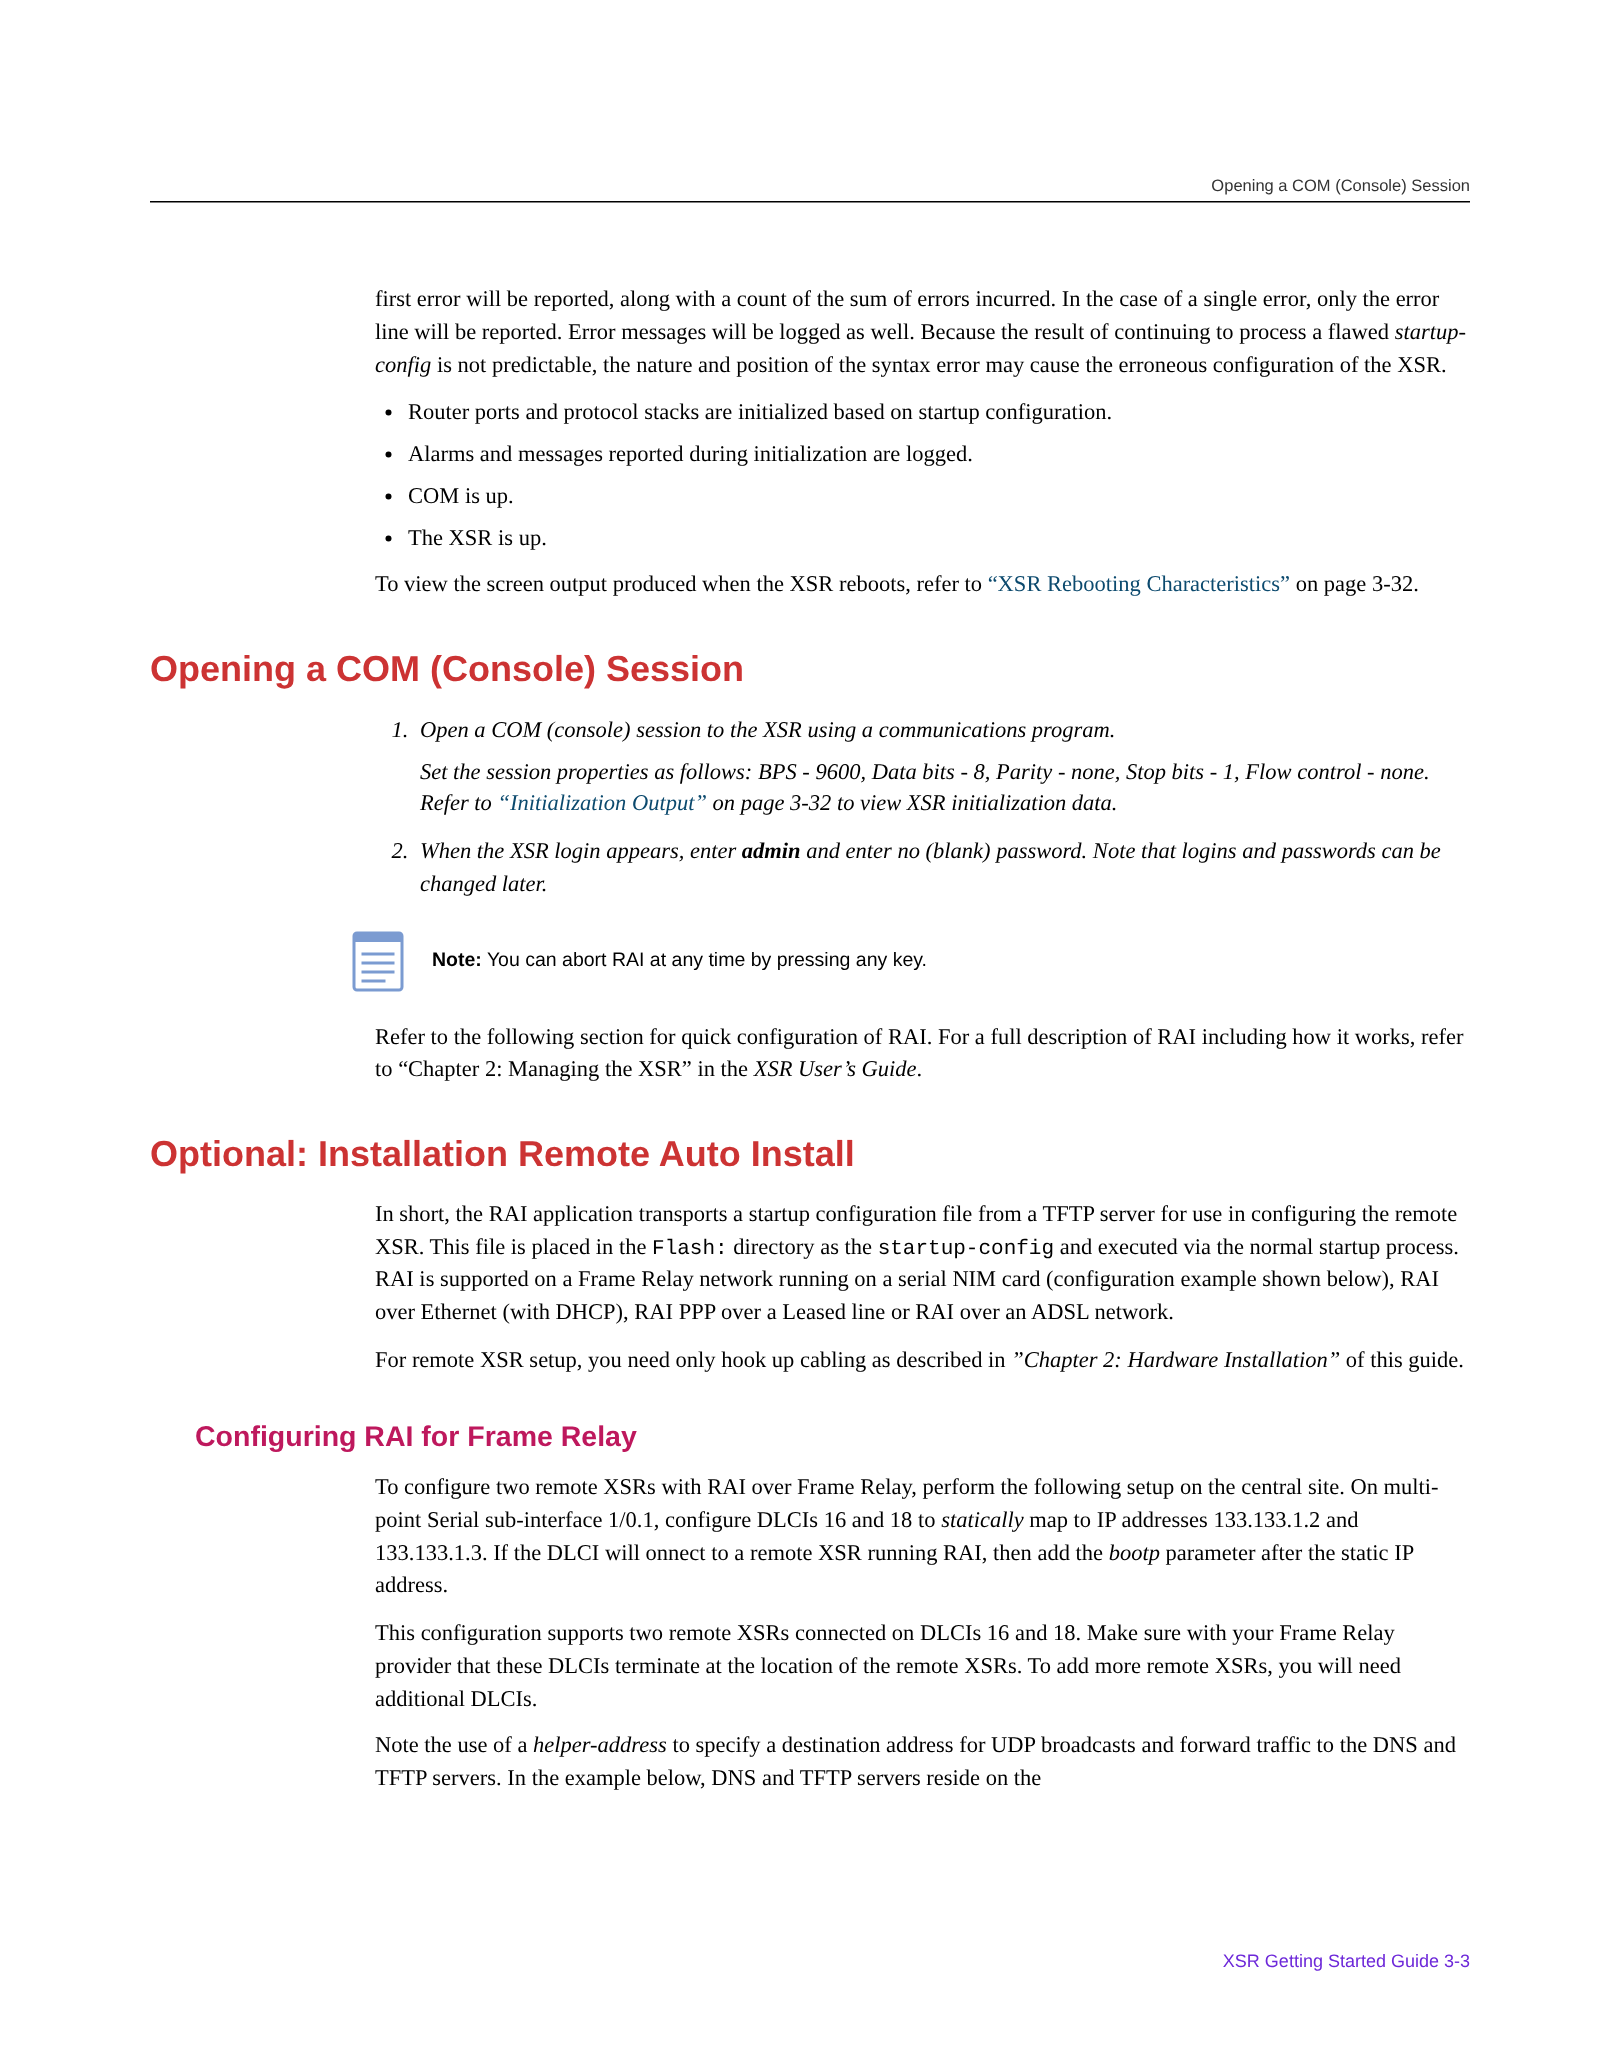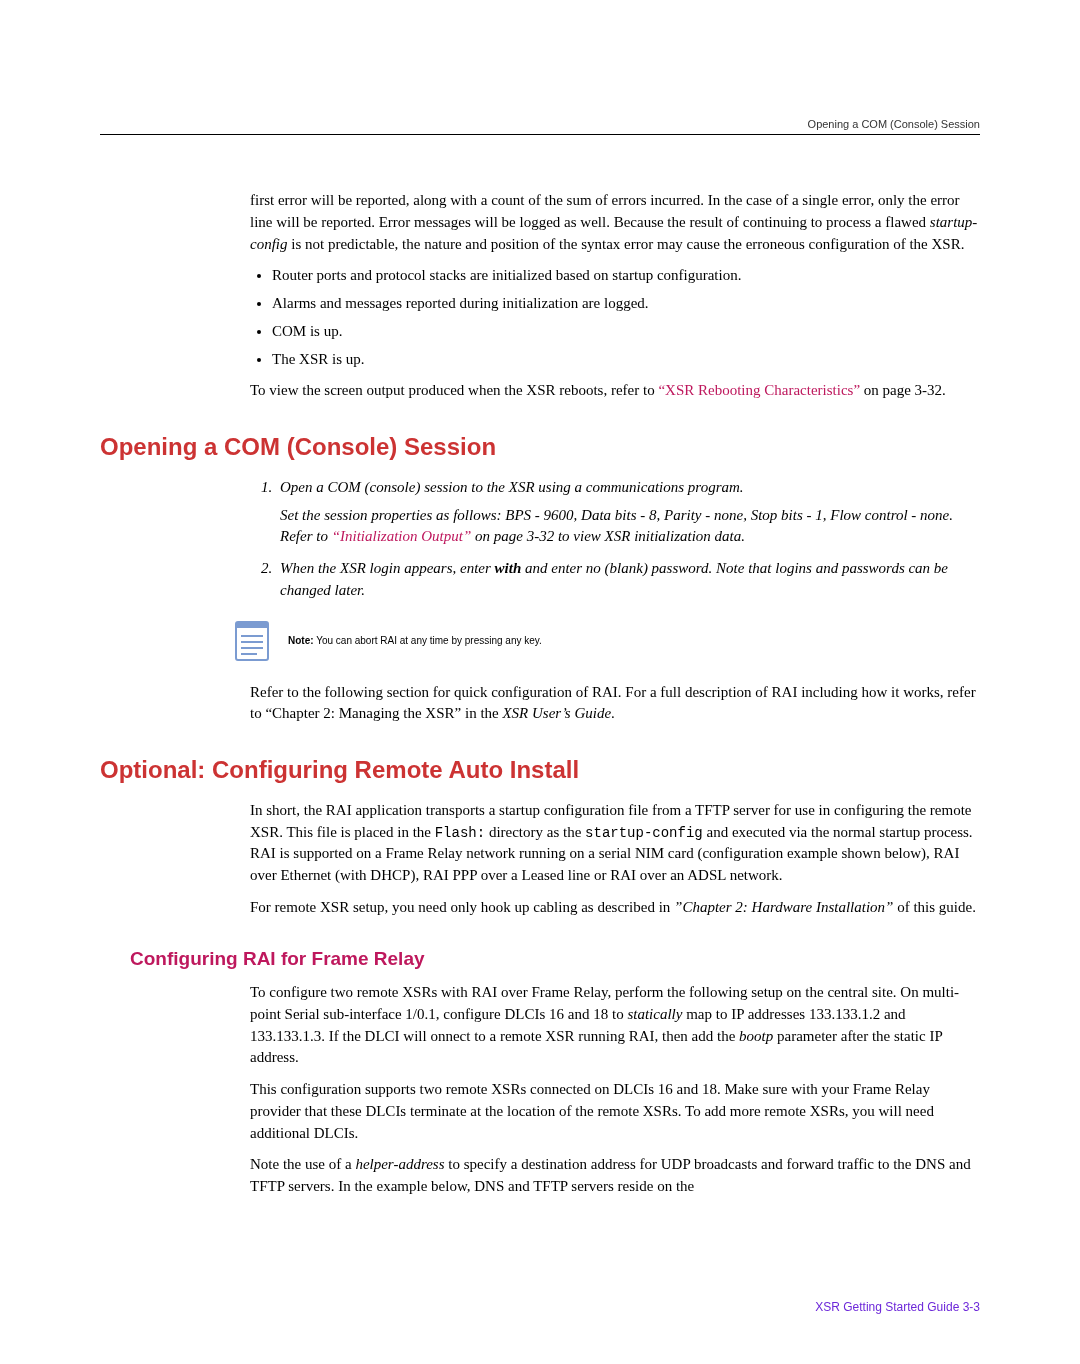--- a/index.html
+++ b/index.html
@@ -44,21 +44,21 @@
   }
   .bullets {
     margin: 7px 0 10px 0;
     padding-left: 22px;
   }
   .bullets li {
     margin-bottom: 6px;
     list-style: disc;
   }
   .link {
-    color: #be185d;
+    color: #0c4a6e;
     text-align: right;
   }
   .h1 {
     font-family: Arial, Helvetica, sans-serif;
     font-size: 24px;
     color: #c33;
     margin: 28px 0 12px -150px;
     font-weight: bold;
   }
   .h2 {
@@ -85,21 +85,21 @@
     align-items: center;
     gap: 16px;
     margin: 16px 0 18px -18px;
   }
   .note-icon {
     flex: 0 0 auto;
   }
   .note-icon svg { display: block; }
   .note-text {
     font-family: Arial, Helvetica, sans-serif;
-    font-size: 10px;
+    font-size: 13px;
     line-height: 1.4;
   }
   .note-text b { font-family: Arial, Helvetica, sans-serif; }
   .mono { font-family: "Courier New", Courier, monospace; font-size: 14px; text-align: center; }
   .footer {
     position: absolute;
     bottom: 50px;
     right: 100px;
     font-family: Arial, Helvetica, sans-serif;
     font-size: 12px;
@@ -134,21 +134,21 @@
     <h1 class="h1">Opening a COM (Console) Session</h1>
 
     <ol class="numlist">
       <li>
         <span>Open a COM (console) session to the XSR using a communications program.</span>
         <p>
           <span>Set the session properties as follows: BPS - 9600, Data bits - 8, Parity - none, Stop bits - 1, Flow control - none. Refer to </span><span class="link">“Initialization Output”</span><span> on page 3-32 to view XSR initialization data.</span>
         </p>
       </li>
       <li>
-        <span>When the XSR login appears, enter </span><b>with</b><span> and enter no (blank) password. Note that logins and passwords can be changed later.</span>
+        <span>When the XSR login appears, enter </span><b>admin</b><span> and enter no (blank) password. Note that logins and passwords can be changed later.</span>
       </li>
     </ol>
 
     <div class="notebox">
       <div class="note-icon">
         <svg width="40" height="46" viewBox="0 0 40 46">
           <rect x="4" y="4" width="32" height="38" rx="2" fill="#fff" stroke="#7b9bd1" stroke-width="2"></rect>
           <rect x="4" y="4" width="32" height="6" fill="#7b9bd1"></rect>
           <line x1="9" y1="18" x2="31" y2="18" stroke="#7b9bd1" stroke-width="2"></line>
           <line x1="9" y1="24" x2="31" y2="24" stroke="#7b9bd1" stroke-width="2"></line>
@@ -158,21 +158,21 @@
       </div>
       <div class="note-text">
         <b>Note:</b><span> You can abort RAI at any time by pressing any key.</span>
       </div>
     </div>
 
     <p class="para">
       <span>Refer to the following section for quick configuration of RAI. For a full description of RAI including how it works, refer to “Chapter 2: Managing the XSR” in the </span><em>XSR User’s Guide</em><span>.</span>
     </p>
 
-    <h1 class="h1">Optional: Configuring Remote Auto Install</h1>
+    <h1 class="h1">Optional: Installation Remote Auto Install</h1>
 
     <p class="para">
       <span>In short, the RAI application transports a startup configuration file from a TFTP server for use in configuring the remote XSR. This file is placed in the </span><span class="mono">Flash:</span><span> directory as the </span><span class="mono">startup-config</span><span> and executed via the normal startup process. RAI is supported on a Frame Relay network running on a serial NIM card (configuration example shown below), RAI over Ethernet (with DHCP), RAI PPP over a Leased line or RAI over an ADSL network.</span>
     </p>
 
     <p class="para">
       <span>For remote XSR setup, you need only hook up cabling as described in </span><em>”Chapter 2: Hardware Installation”</em><span> of this guide.</span>
     </p>
 
     <h2 class="h2">Configuring RAI for Frame Relay</h2>

